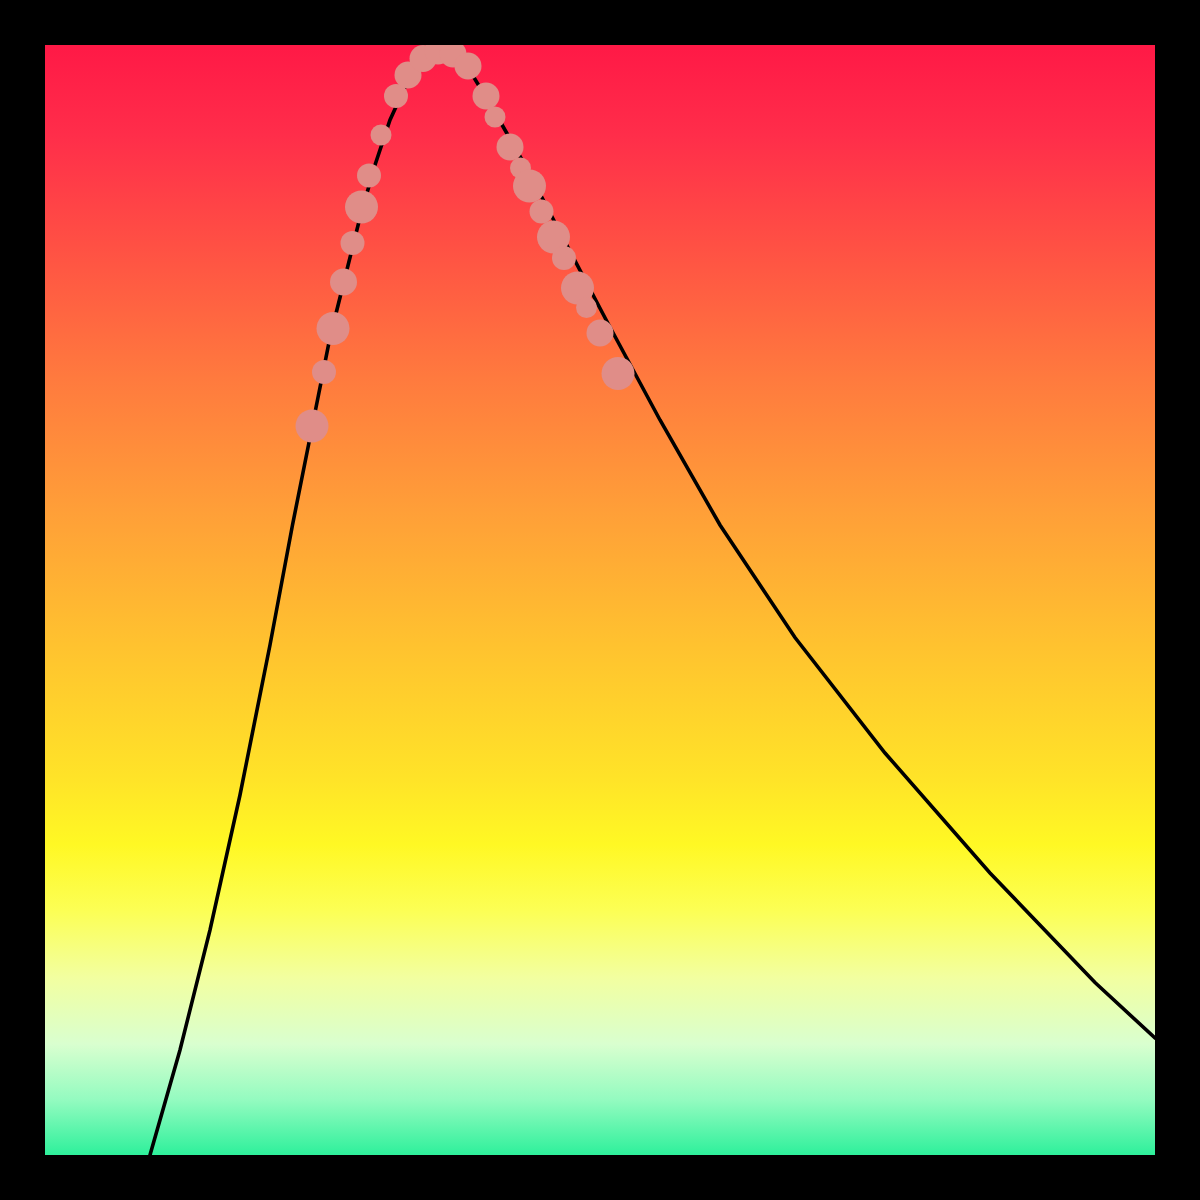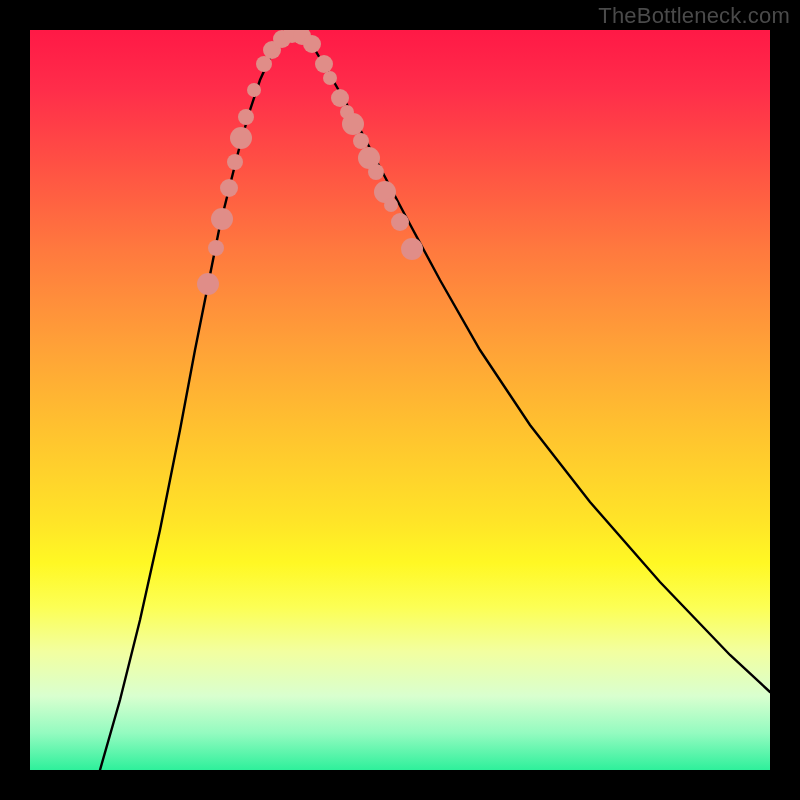--- a/index.html
+++ b/index.html
@@ -90,14 +90,13 @@
           <circle cx="331" cy="111" r="8" fill="#e08d88"></circle>
           <circle cx="339" cy="128" r="11" fill="#e08d88"></circle>
           <circle cx="346" cy="142" r="8" fill="#e08d88"></circle>
           <circle cx="355" cy="162" r="11" fill="#e08d88"></circle>
           <circle cx="361" cy="175" r="7" fill="#e08d88"></circle>
           <circle cx="370" cy="192" r="9" fill="#e08d88"></circle>
           <circle cx="382" cy="219" r="11" fill="#e08d88"></circle>
         </g>
     </svg>
   </div>
-  <div class="watermark">TheBottleneck.com</div>
 </div>
 
 </body></html>

